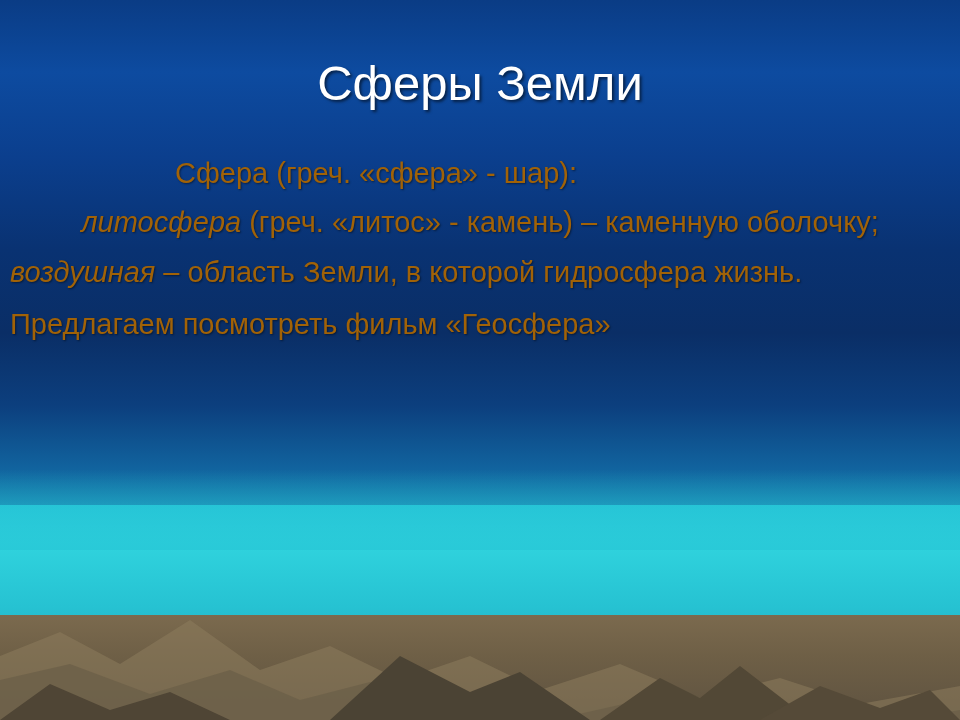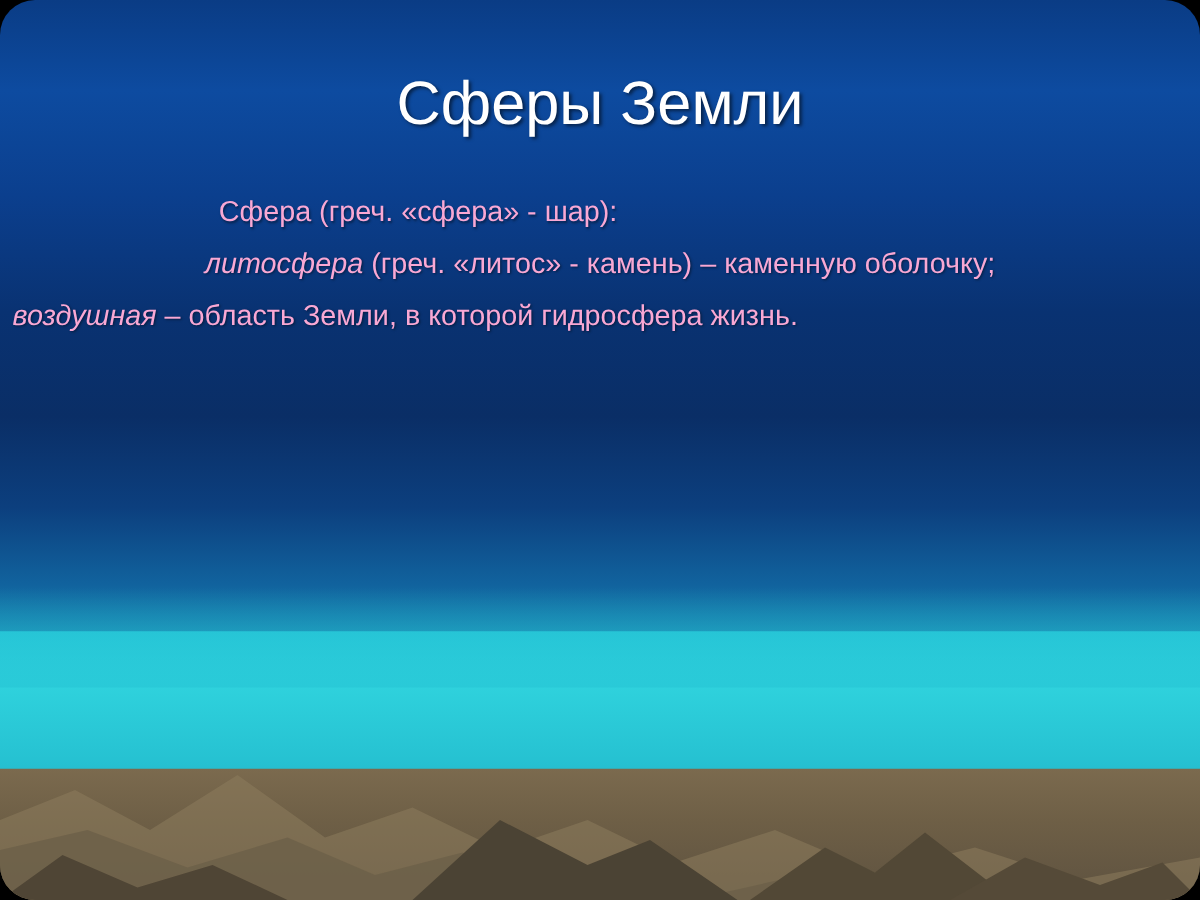--- a/index.html
+++ b/index.html
@@ -12,21 +12,20 @@
     overflow: hidden;
     font-family: "Liberation Sans", sans-serif;
     background: #000;
   }
 
   .slide {
     position: relative;
     width: 960px;
     height: 720px;
     overflow: hidden;
-    border-radius: 28px;
   }
 
   
   .bg-sky {
     position: absolute;
     left: 0; top: 0;
     width: 960px;
     height: 520px;
     background: linear-gradient(180deg,
         #0a3c85 0%,
@@ -90,22 +89,22 @@
     color: #ffffff;
     text-shadow: 2px 2px 3px rgba(0,0,0,0.55);
     white-space: nowrap;
   }
 
   .body-block {
     position: absolute;
     left: 10px;
     top: 155px;
     width: 940px;
-    color: #f9a8d4;
-    font-size: 23px;
+    color: #a16207;
+    font-size: 29px;
     line-height: 1.27;
     text-shadow: 1px 1px 2px rgba(0,0,0,0.45);
   }
 
   .para {
     margin: 0 0 12px 0;
   }
   .para.first {
     text-indent: 165px;
   }
@@ -153,16 +152,19 @@
 
 
       <p class="para tight">
         <span class="ital">литосфера</span><span> (греч. «литос» - камень) – каменную оболочку;</span>
       </p>
 
       <p class="para">
         <span class="ital">воздушная</span><span> – область Земли, в которой гидросфера жизнь.</span>
       </p>
 
+      <p class="para last-line">
+        <span>Предлагаем посмотреть фильм  «Геосфера»</span>
+      </p>
 
     </div>
   </div>
 </div>
 
 </body></html>

